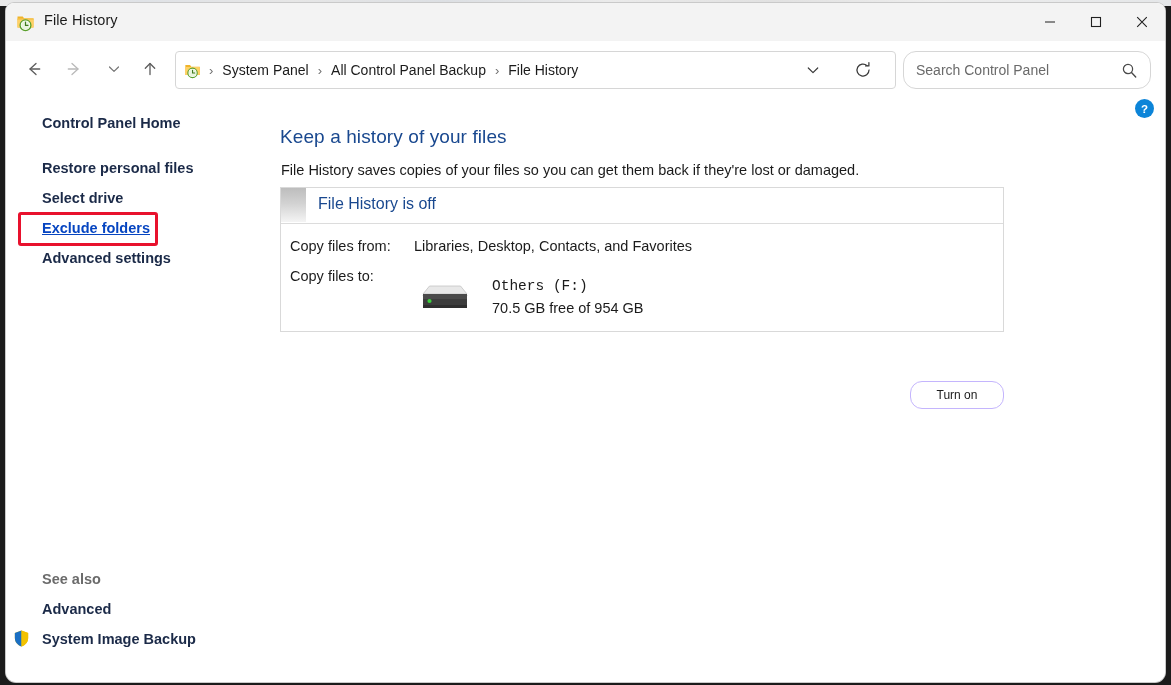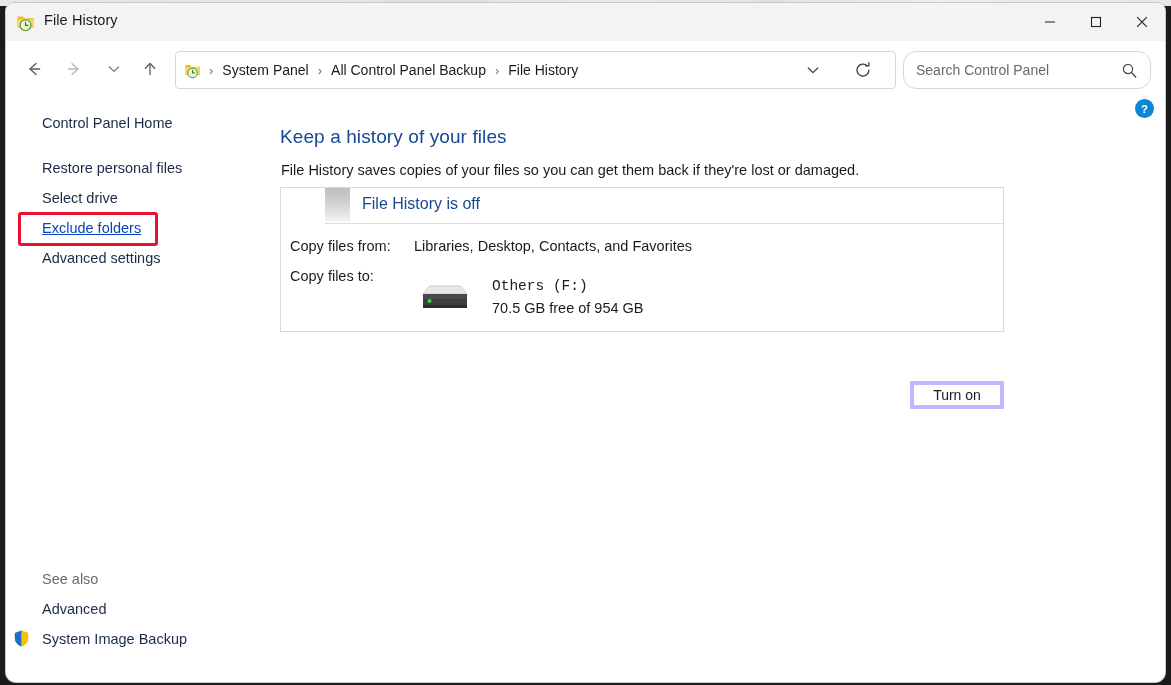--- a/index.html
+++ b/index.html
@@ -165,20 +165,21 @@
     left: 0; top: 0;
     width: 274px; height: 585px;
   }
   .side-link {
     position: absolute;
     left: 32px;
     font-size: 14.5px;
     color: #1b2a48;
     white-space: nowrap;
     padding: 2px 4px;
+    font-weight: bold;
   }
   #side-home       { top: 16px; }
   #side-restore    { top: 61px; }
   #side-select     { top: 91px; }
   #side-exclude    { top: 121px; color: #0645c1; text-decoration: underline; }
   #side-advanced   { top: 151px; }
   #side-seealso    { top: 472px; color: #6b6b6b; }
   #side-recovery   { top: 502px; }
   #side-sysimage   { top: 532px; left: 32px; }
   #sysimage-icon {
@@ -222,21 +223,20 @@
     left: 0px; top: 90px;
     width: 724px;
     border: 1px solid #d9d9d9;
     background: #ffffff;
     box-sizing: border-box;
   }
   #status-header {
     position: relative;
     height: 35px;
     border-bottom: 1px solid #dcdcdc;
-    margin-left: 44px;
   }
   #status-swatch {
     position: absolute;
     left: 0; top: 0;
     width: 25px; height: 34px;
     background: linear-gradient(180deg,#bdbdbd 0%, #d2d2d2 45%, #f4f4f4 100%);
   }
   #status-title {
     position: absolute;
     left: 37px; top: 7px;
@@ -281,25 +281,25 @@
     position: absolute;
     left: 211px; top: 76px;
     font-size: 14.5px;
     color: #1b1b1b;
   }
 
   #turnon-button {
     position: absolute;
     left: 630px; top: 284px;
     width: 94px; height: 28px;
-    border: 4px solid #c4b5fd;
-    border-radius: 1px;
+    border: 1px solid #c4b5fd;
+    border-radius: 12px;
     background: #ffffff;
     font-family: "Liberation Sans", sans-serif;
-    font-size: 14px;
+    font-size: 12px;
     color: #1b1b1b;
     cursor: default;
   }
 
   #help-button {
     position: absolute;
     right: 11px; top: 2px;
     width: 19px; height: 19px;
   }
 </style>

